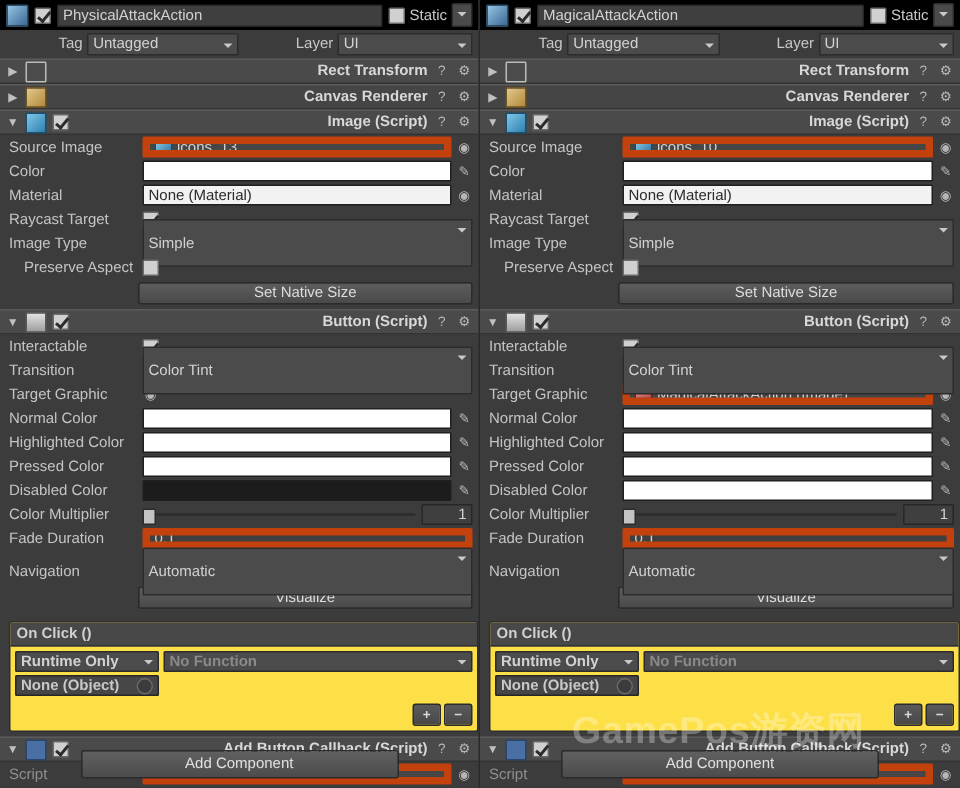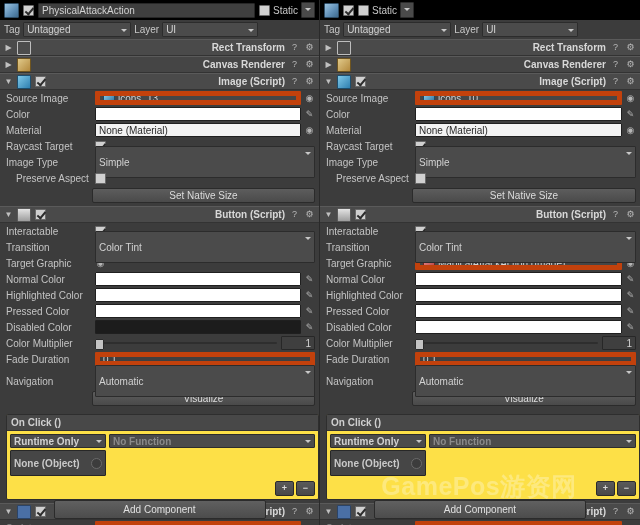--- a/index.html
+++ b/index.html
@@ -100,21 +100,21 @@
   }
 
   
   .taglayer {
     height: 19px;
     display: flex;
     align-items: center;
     padding: 0 4px;
     gap: 3px;
   }
-  .taglayer .lbl { flex: none; }
+  .taglayer .lbl { flex: none; margin-left: 35px; }
   .dd {
     height: 15px;
     background: #4b4b4b;
     border: 1px solid #2c2c2c;
     border-radius: 1px;
     display: flex;
     align-items: center;
     padding: 0 3px;
     box-sizing: border-box;
     position: relative;
@@ -385,21 +385,21 @@
     position: absolute;
     right: 3px; top: 5px;
     border-left: 3px solid transparent;
     border-right: 3px solid transparent;
     border-top: 3px solid #c8c8c8;
   }
   .oc-dd.disabled { color: #8a8a8a; }
   .oc-grow { flex: 1; }
   .oc-obj {
     width: 96px;
-    height: 26px;
+    height: 14px;
     background: #464646;
     border: 1px solid #272727;
     border-radius: 1px;
     display: flex;
     align-items: center;
     padding: 0 3px;
     box-sizing: border-box;
     color: #c9c9c9;
     justify-content: space-between;
   }
@@ -693,20 +693,21 @@
     <div class="add-comp-wrap">
       <div class="add-comp">Add Component</div>
     </div>
   </div>
 
   <div class="panel right">
 
     <div class="hdr">
       <div class="obj-icon"></div>
       <div class="cb checked"></div>
+      <div class="name-field">MagicalAttackAction</div>
       <div class="static-box">
         <div class="cb"></div>
         <span class="static-lbl">Static</span>
         <div class="mini-drop"></div>
       </div>
     </div>
 
     <div class="taglayer">
       <span class="lbl">Tag</span>
       <div class="dd tag">Untagged</div>

